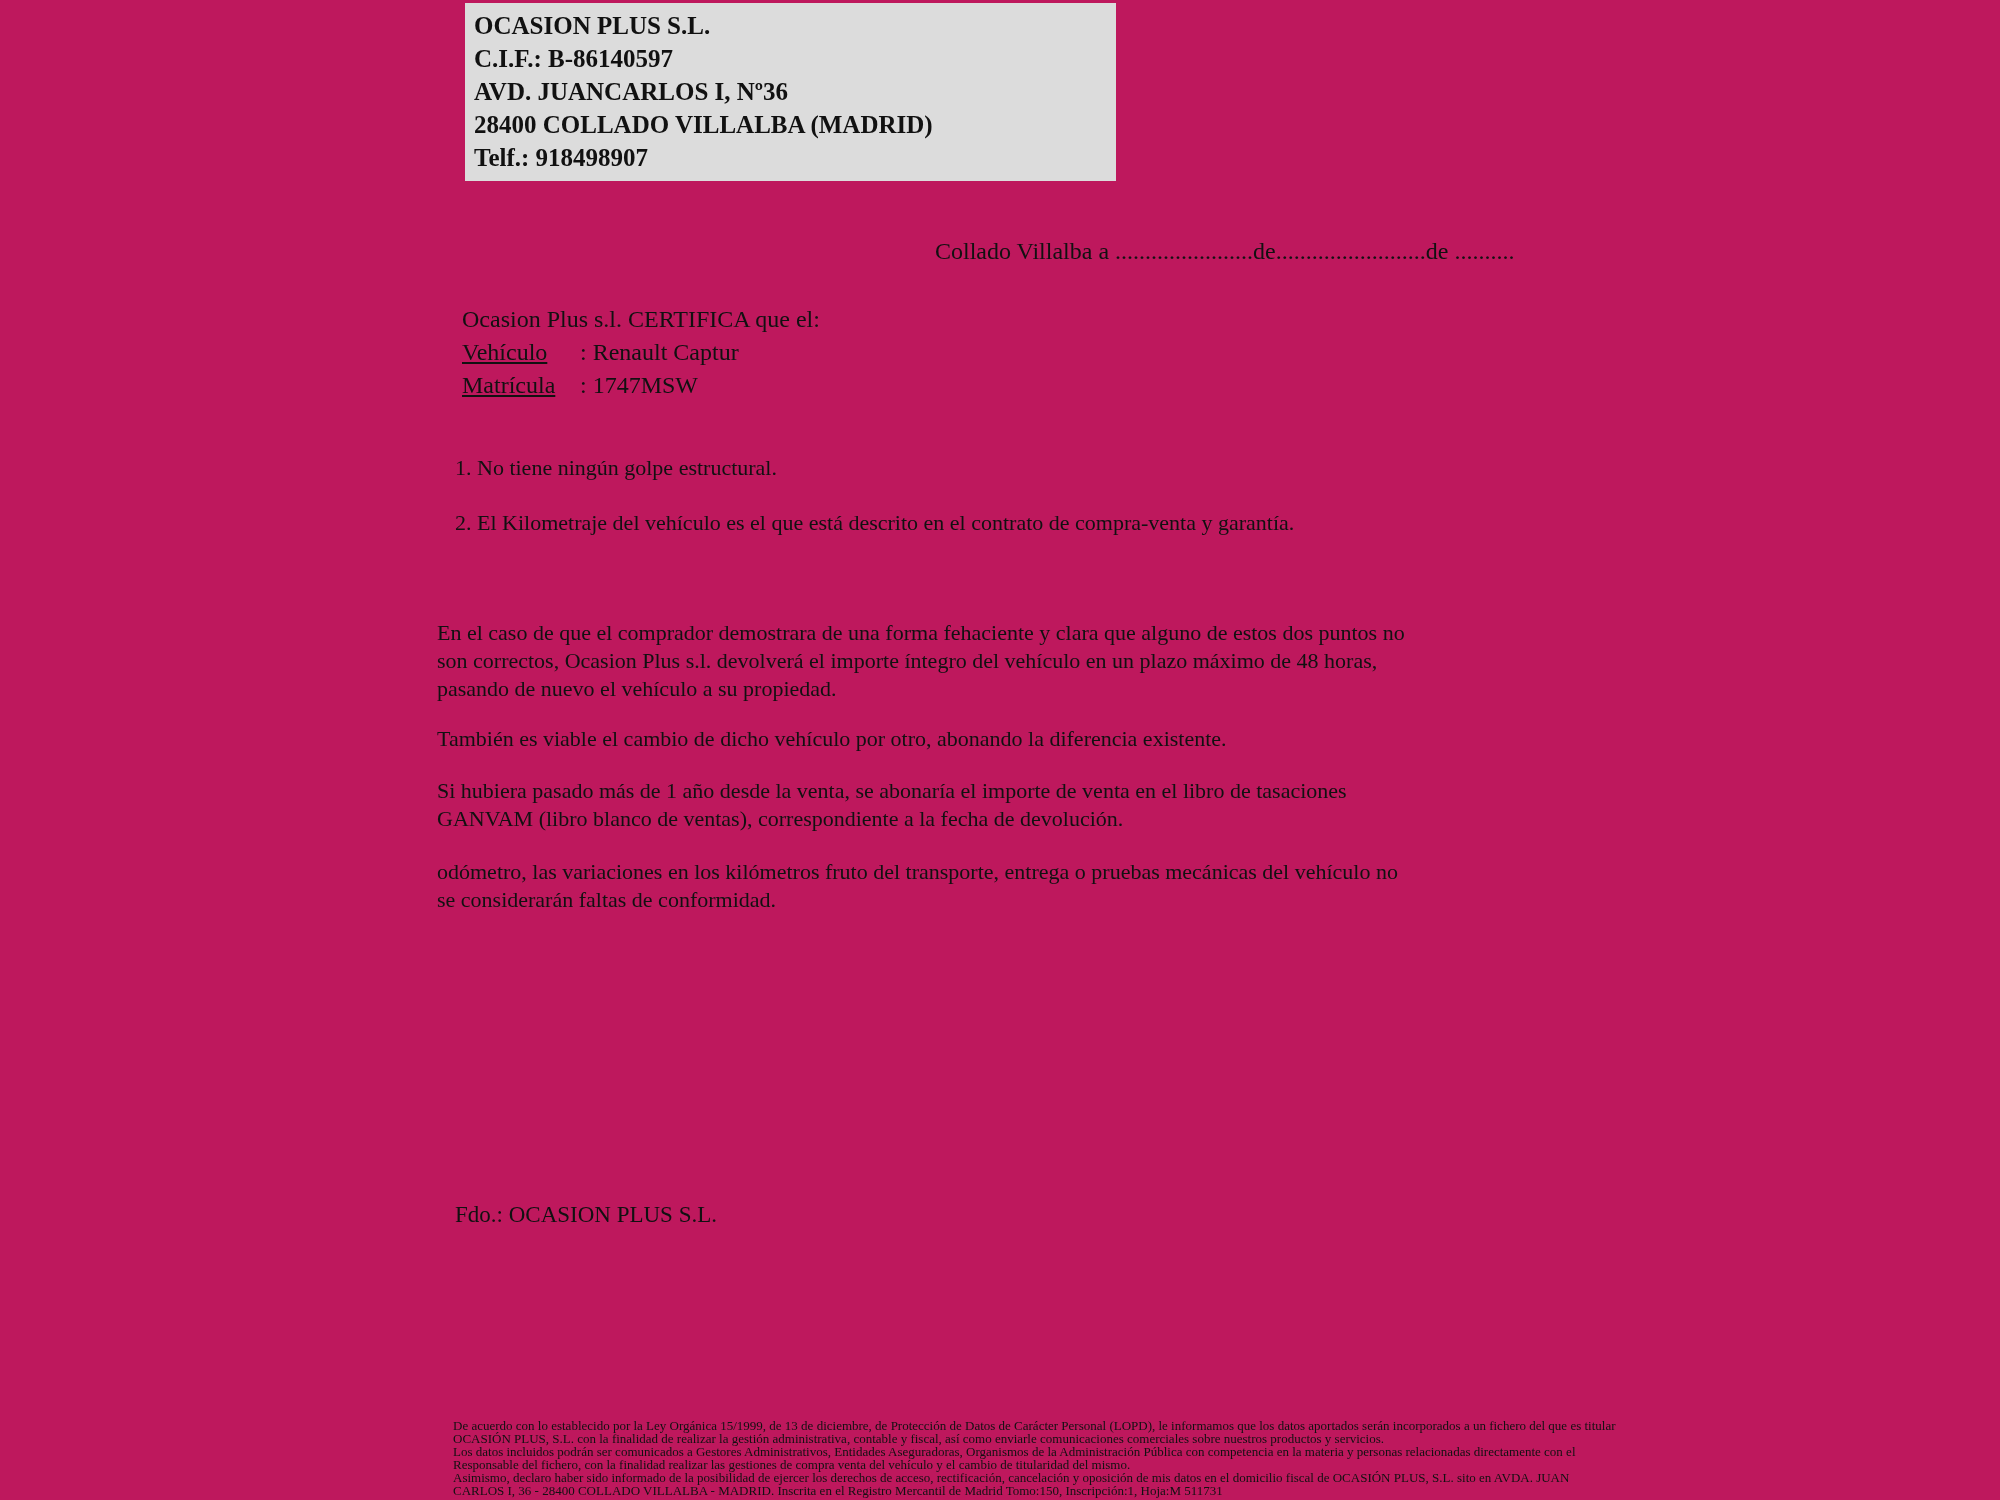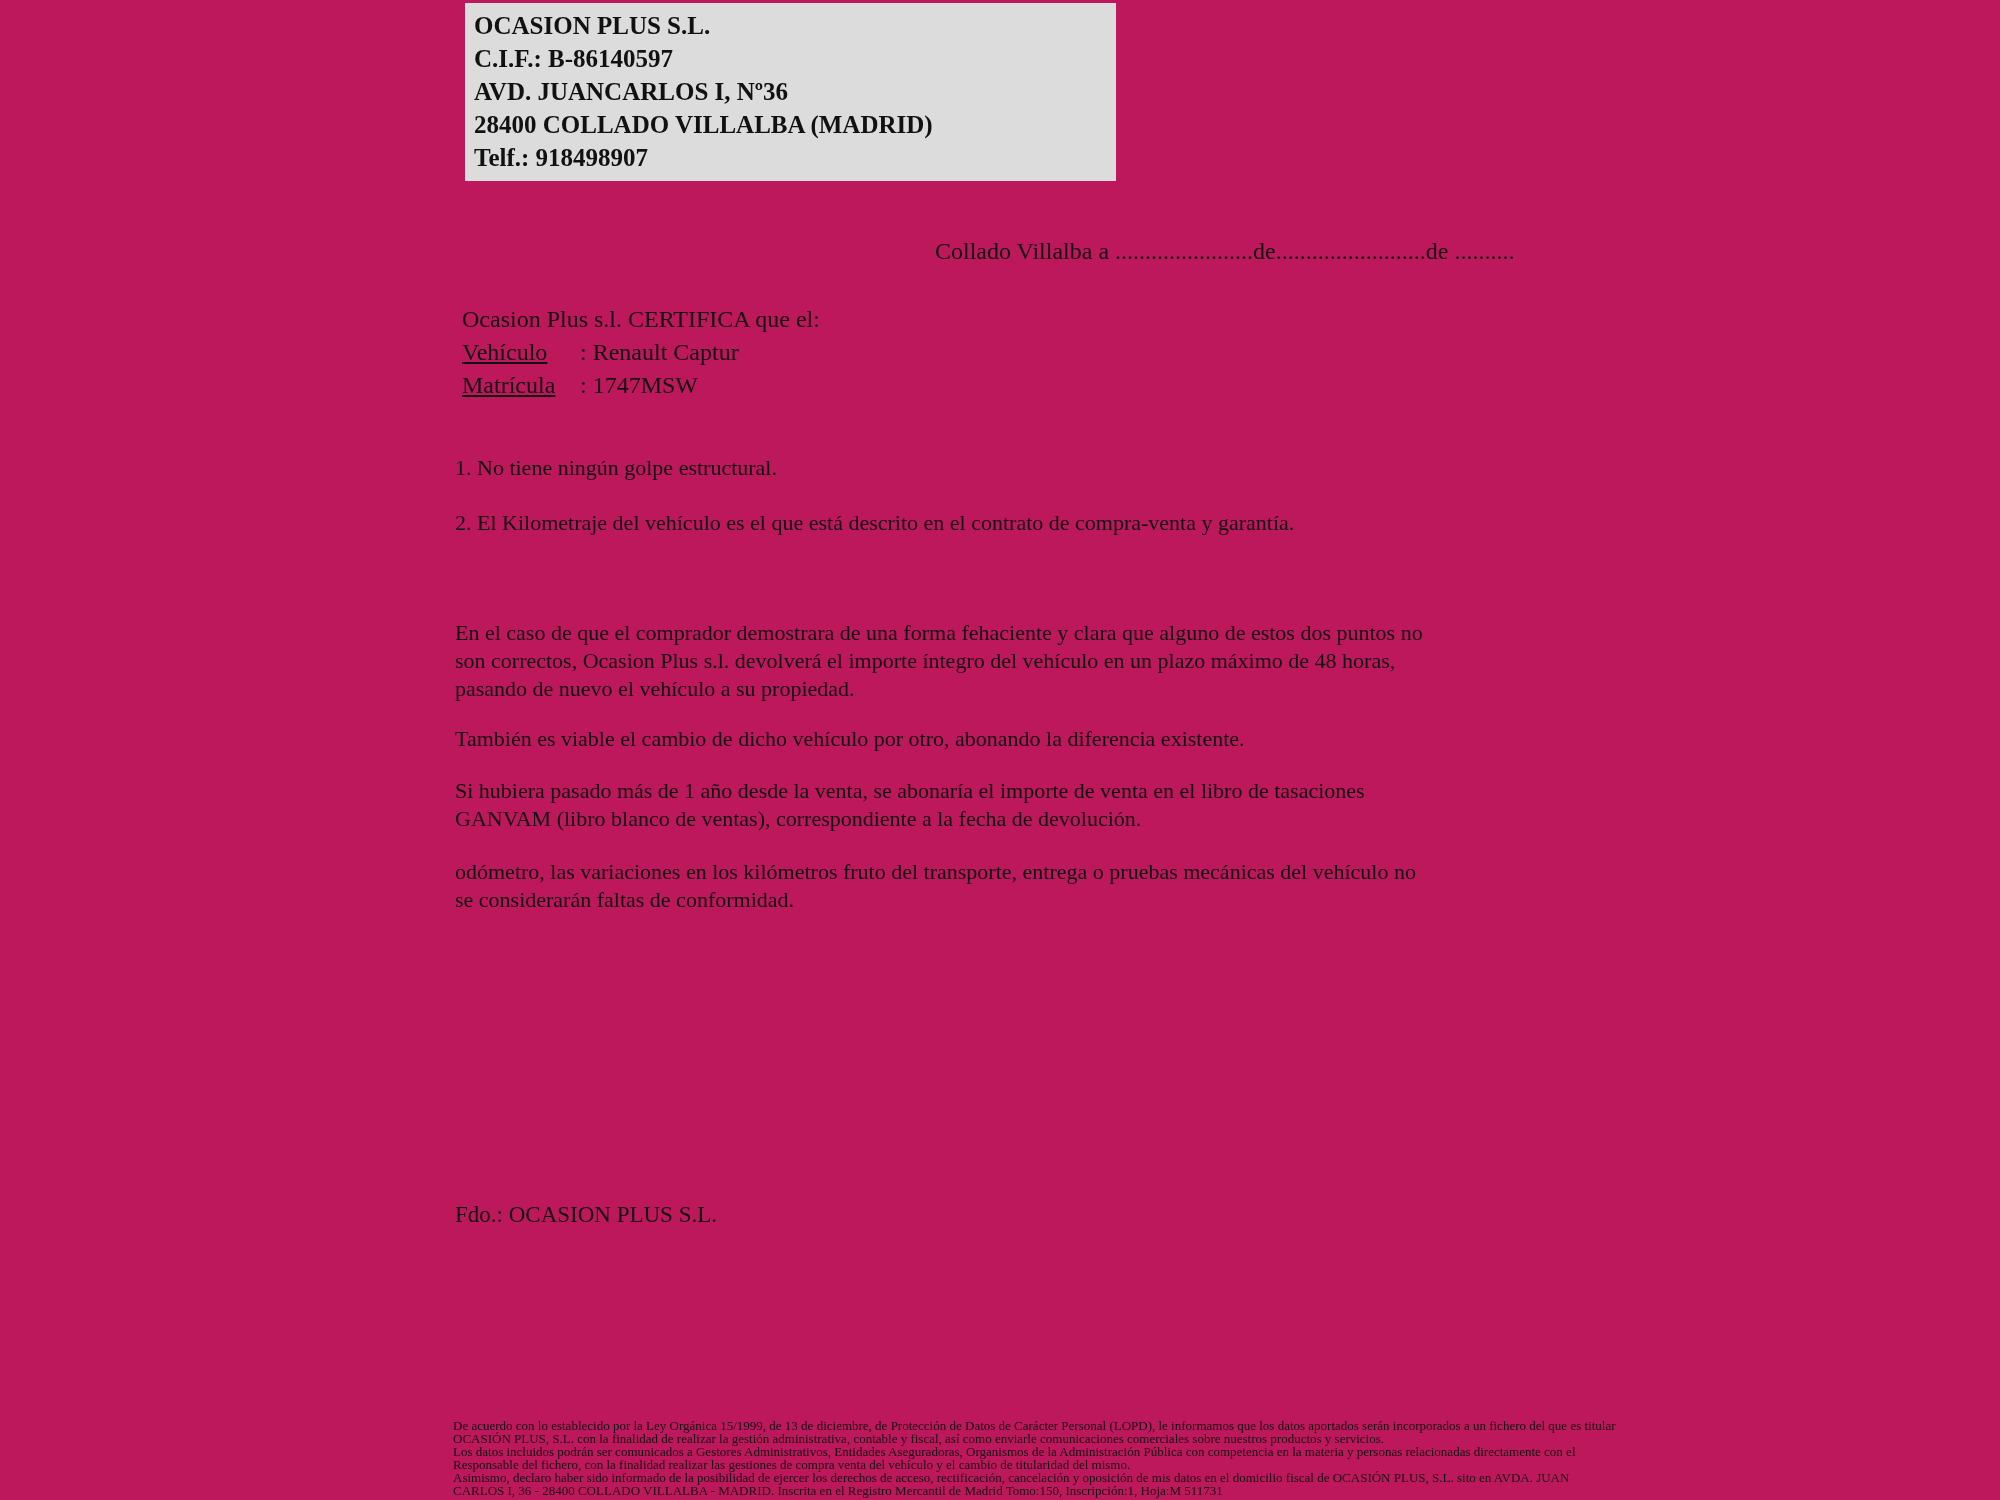--- a/index.html
+++ b/index.html
@@ -62,21 +62,21 @@
     left: 455px;
     font-size: 22px;
     white-space: nowrap;
   }
   .item-1 { top: 455px; }
   .item-2 { top: 510px; }
 
   
   .para {
     position: absolute;
-    left: 455px;
+    left: 437px;
     font-size: 22px;
     line-height: 28px;
   }
   .para div { white-space: nowrap; }
   .para-0 { top: 619px; }
   .para-1 { top: 725px; }
   .para-2 { top: 777px; }
   .para-3 { top: 858px; }
 
   

